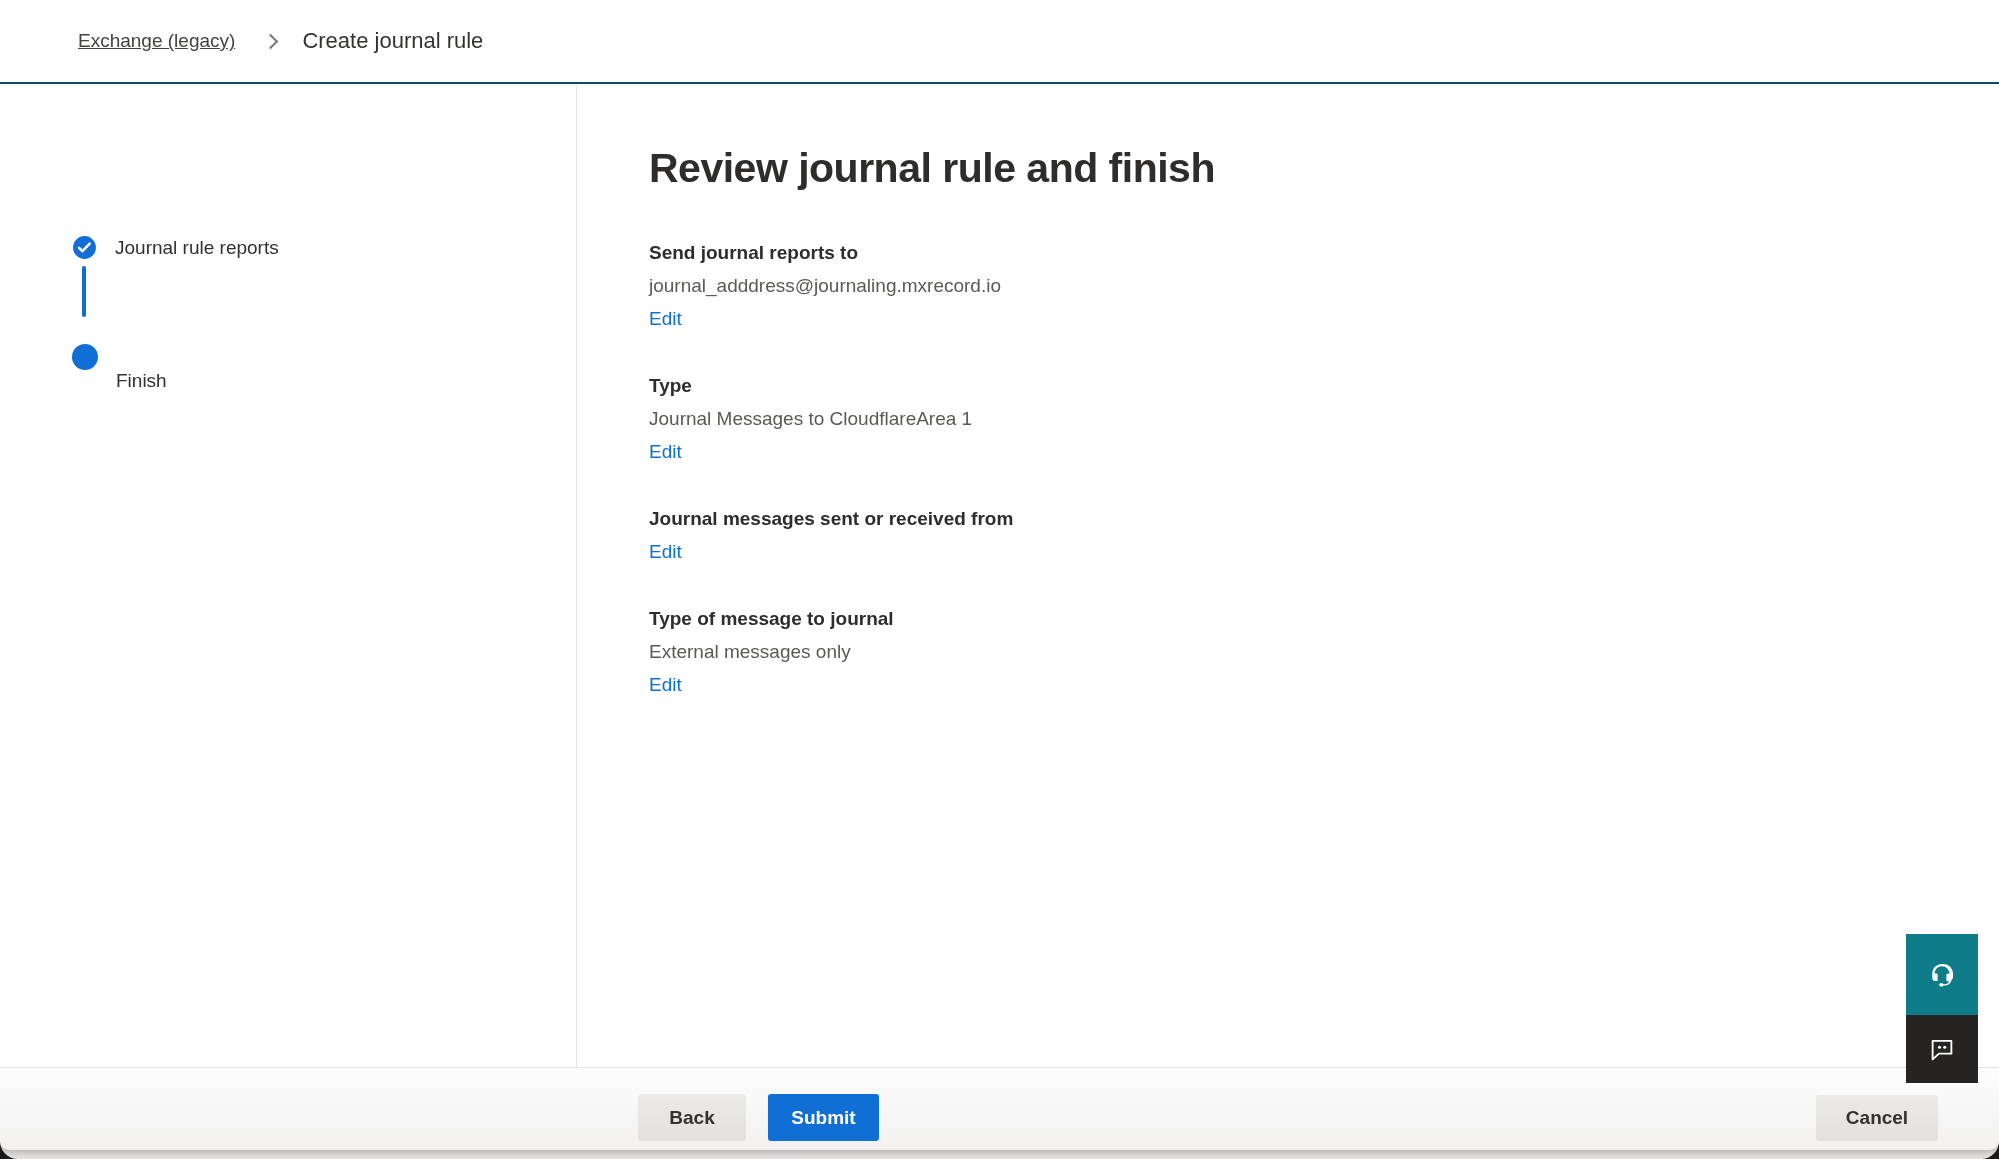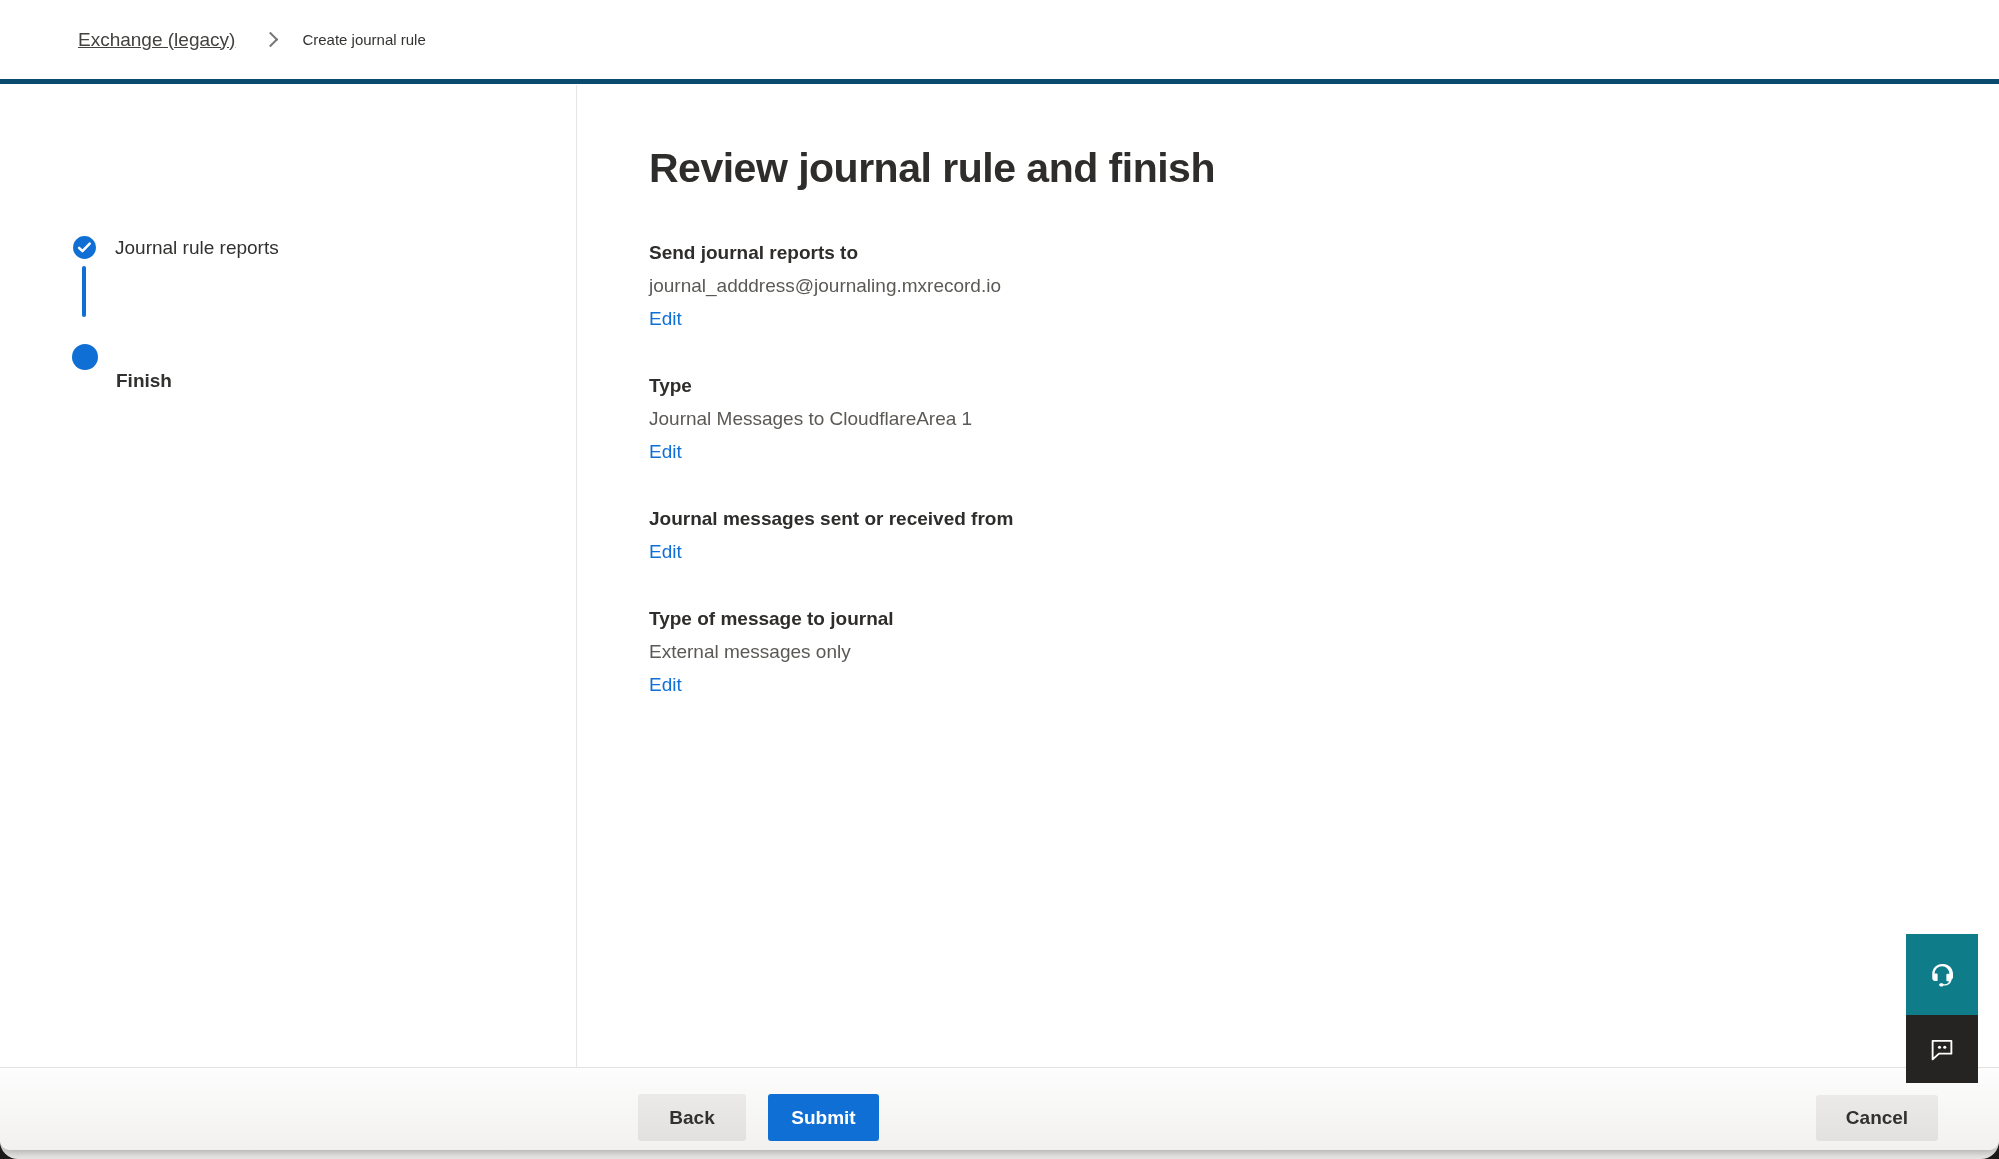--- a/index.html
+++ b/index.html
@@ -19,48 +19,48 @@
   .dialog {
     position:absolute; top:0; left:0; right:0; height:1150px;
     background:#ffffff;
     border-radius:0 0 10px 10px;
     box-shadow:0 2px 8px rgba(0,0,0,.28);
   }
 
   
   .topbar {
     position:absolute; top:0; left:0; right:0; height:84px;
-    border-bottom:5px solid #0c4a6e;
+    border-bottom:2px solid #0c4a6e;
     display:flex; align-items:center; padding-left:78px;
     background:#fff;
   }
   .crumb-link {
     font-size:19px; color:#44423f; text-decoration:underline; cursor:pointer;
   }
   .crumb-sep {
     width:11px; height:11px; border-top:2px solid #7a7874; border-right:2px solid #7a7874;
     transform:rotate(45deg); margin:0 26px 0 30px; flex:none;
   }
-  .crumb-current { font-size:15px; color:#33322f; }
+  .crumb-current { font-size:22px; color:#33322f; }
 
   
   .steps-panel {
     position:absolute; top:85px; left:0; width:577px; bottom:83px;
     border-right:1px solid #e6e5e4; background:#fff;
   }
   .step { position:absolute; left:72px; display:flex; align-items:center; cursor:pointer; }
   .step-1 { top:150px; }
   .step-2 { top:237px; }
   .step-icon { width:25px; height:25px; flex:none; }
   .step-dot {
     width:26px; height:26px; border-radius:50%;
     background:var(--accent,#0f6fd4); flex:none;
   }
   .step-label { font-size:19px; color:#323130; margin-left:18px; white-space:nowrap; }
-  .step-label.current { font-weight:700;margin-top:48px; }
+  .step-label.current { font-weight:400;margin-top:48px; }
   .step-line {
     position:absolute; left:82px; top:181px; width:4px; height:51px;
     background:var(--accent,#0f6fd4); border-radius:2px;
   }
 
   
   .content { position:absolute; left:649px; top:142px; width:1200px; }
   .page-title {
     font-size:41px; font-weight:700; color:#2e2d2b;
     letter-spacing:-0.5px; line-height:52px;

